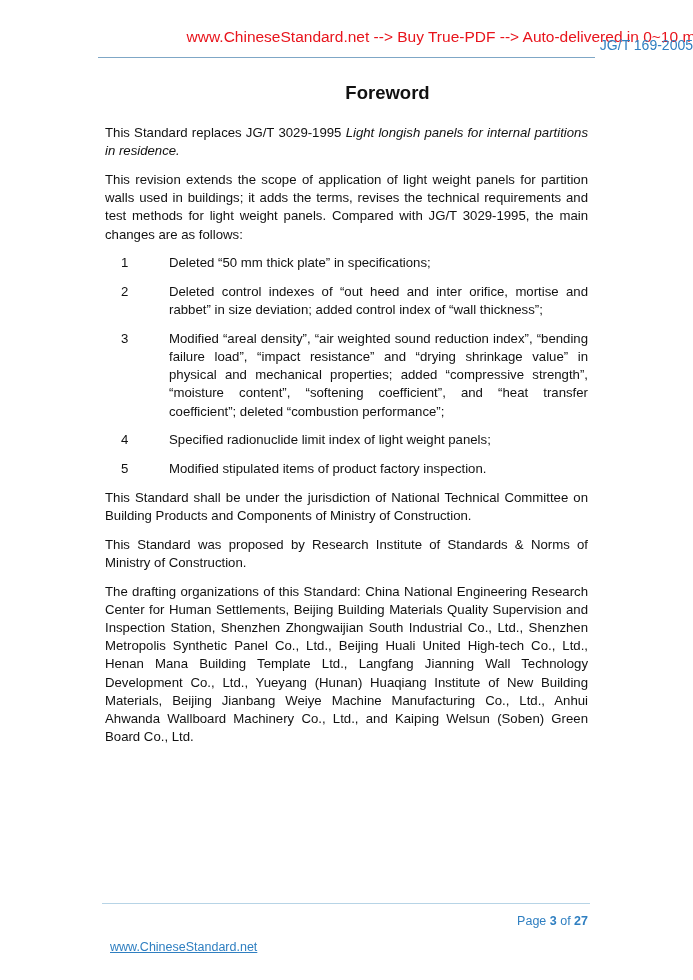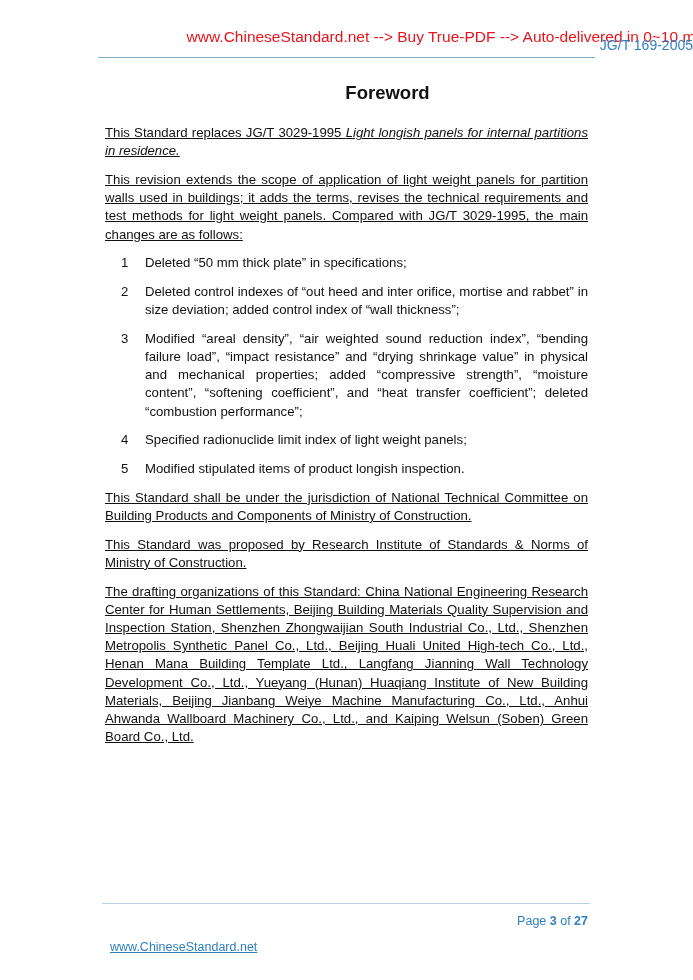--- a/index.html
+++ b/index.html
@@ -64,35 +64,34 @@
     width: 483px;
     font-size: 13.2px;
     line-height: 18.2px;
   }
   .content p {
     margin: 0 0 10.5px 0;
     text-align: justify;
   }
   .content p.last-just {
     text-align-last: left;
-    text-decoration: underline;
   }
   .content i { font-style: italic; }
   .list-item {
     position: relative;
     padding-left: 40px;
     margin: 0 0 10.5px 0;
     text-align: justify;
   }
   .list-item .num {
     position: absolute;
     left: 16px;
     top: 0;
   }
-  .list-item .text { display: block; }
+  .list-item .text { display: block; margin-left: 24px; }
   .footer-rule {
     position: absolute;
     top: 903px;
     left: 102px;
     width: 488px;
     height: 1px;
     background: #b7d4e6;
   }
   .footer-link {
     position: absolute;
@@ -137,21 +136,21 @@
   <div class="list-item last-just">
     <span class="num">3</span>
     <span class="text">Modified “areal density”, “air weighted sound reduction index”, “bending failure load”, “impact resistance” and “drying shrinkage value” in physical and mechanical properties; added “compressive strength”, “moisture content”, “softening coefficient”, and “heat transfer coefficient”; deleted “combustion performance”;</span>
   </div>
   <div class="list-item last-just">
     <span class="num">4</span>
     <span class="text">Specified radionuclide limit index of light weight panels;</span>
   </div>
   <div class="list-item last-just">
     <span class="num">5</span>
-    <span class="text">Modified stipulated items of product longish inspection.</span>
+    <span class="text">Modified stipulated items of product factory inspection.</span>
   </div>
 
   <p class="last-just">This Standard shall be under the jurisdiction of National Technical Committee on Building Products and Components of Ministry of Construction.</p>
   <p class="last-just">This Standard was proposed by Research Institute of Standards &amp; Norms of Ministry of Construction.</p>
   <p class="last-just">The drafting organizations of this Standard: China National Engineering Research Center for Human Settlements, Beijing Building Materials Quality Supervision and Inspection Station, Shenzhen Zhongwaijian South Industrial Co., Ltd., Shenzhen Metropolis Synthetic Panel Co., Ltd., Beijing Huali United High-tech Co., Ltd., Henan Mana Building Template Ltd., Langfang Jianning Wall Technology Development Co., Ltd., Yueyang (Hunan) Huaqiang Institute of New Building Materials, Beijing Jianbang Weiye Machine Manufacturing Co., Ltd., Anhui Ahwanda Wallboard Machinery Co., Ltd., and Kaiping Welsun (Soben) Green Board Co., Ltd.</p>
 </div>
 
 <div class="footer-rule"></div>
 <a class="footer-link">www.ChineseStandard.net</a>
 <div class="footer-page"><span>Page </span><b>3</b><span> of </span><b>27</b></div>

